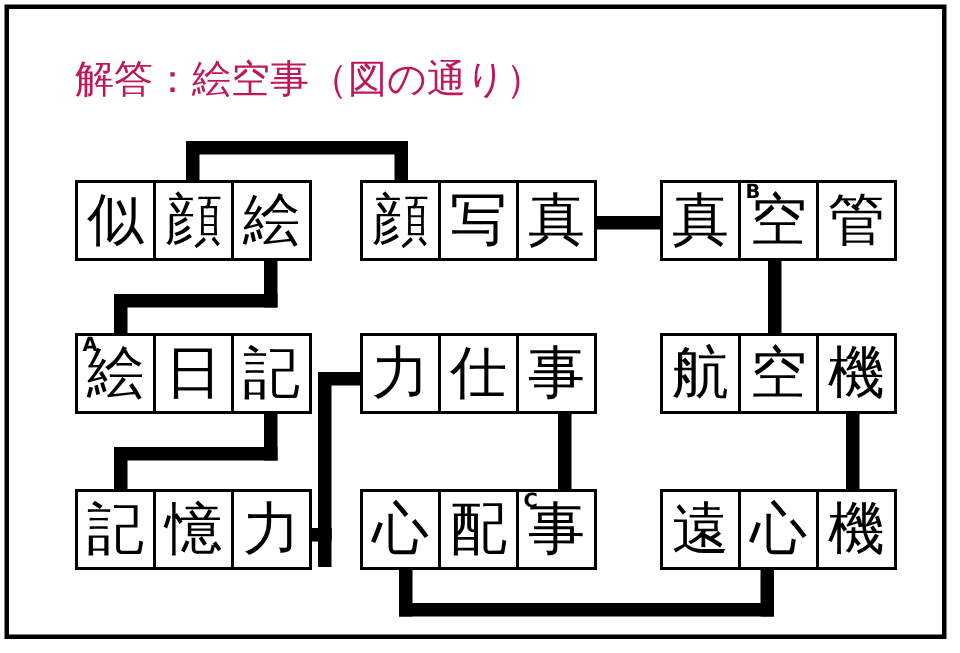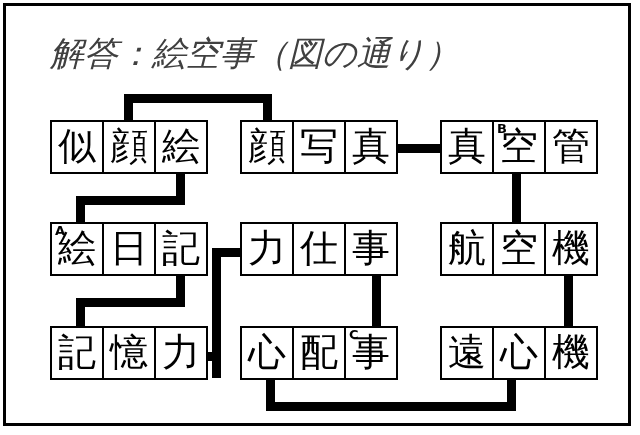--- a/index.html
+++ b/index.html
@@ -23,27 +23,26 @@
     top: 3px;
     width: 628px;
     height: 423px;
     border: 3px solid #000000;
     box-sizing: border-box;
   }
   .title {
     position: absolute;
     left: 50px;
     top: 38px;
-    font-size: 34px;
+    font-size: 26px;
     line-height: 30px;
     letter-spacing: 0px;
-    color: #404040;
+    color: #be185d;
     white-space: nowrap;
     font-family: "DejaVu Sans", "Liberation Sans", sans-serif;
-    font-style: italic;
   }
 
   
   .conn {
     position: absolute;
     background: #000000;
     z-index: 1;
   }
 
   

